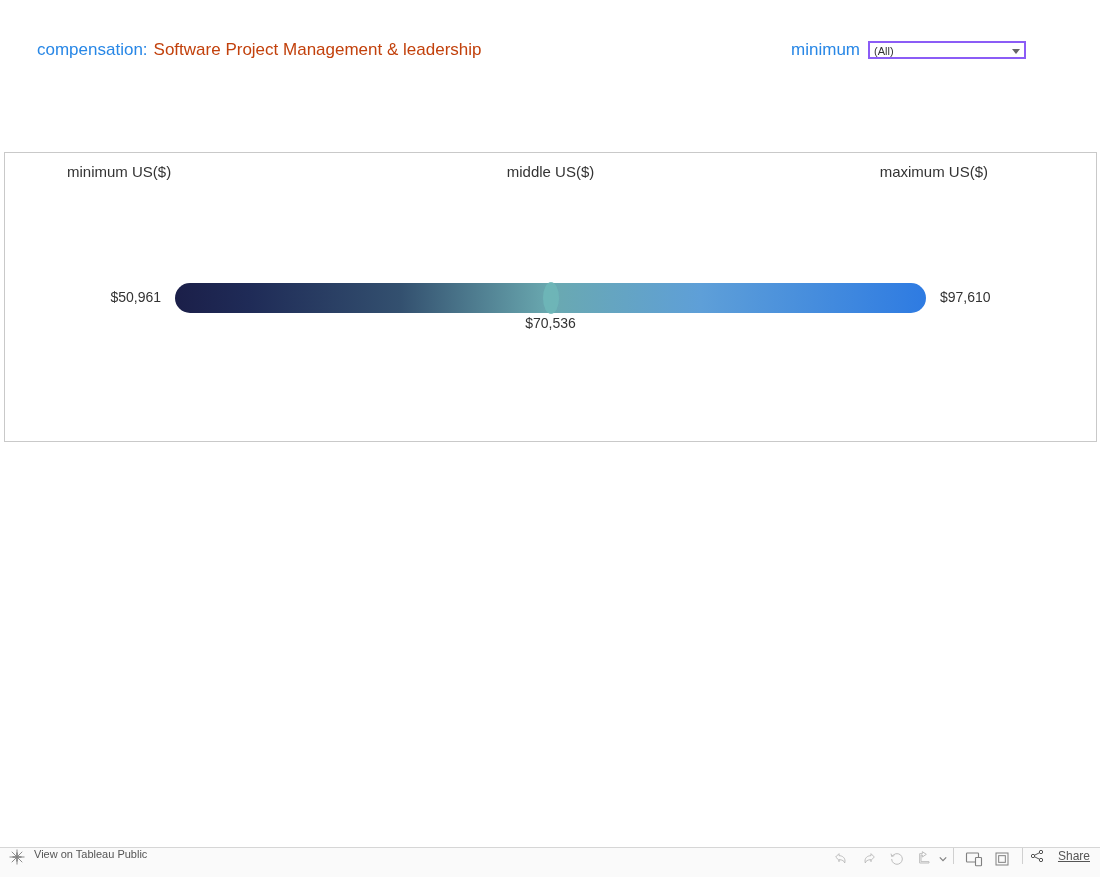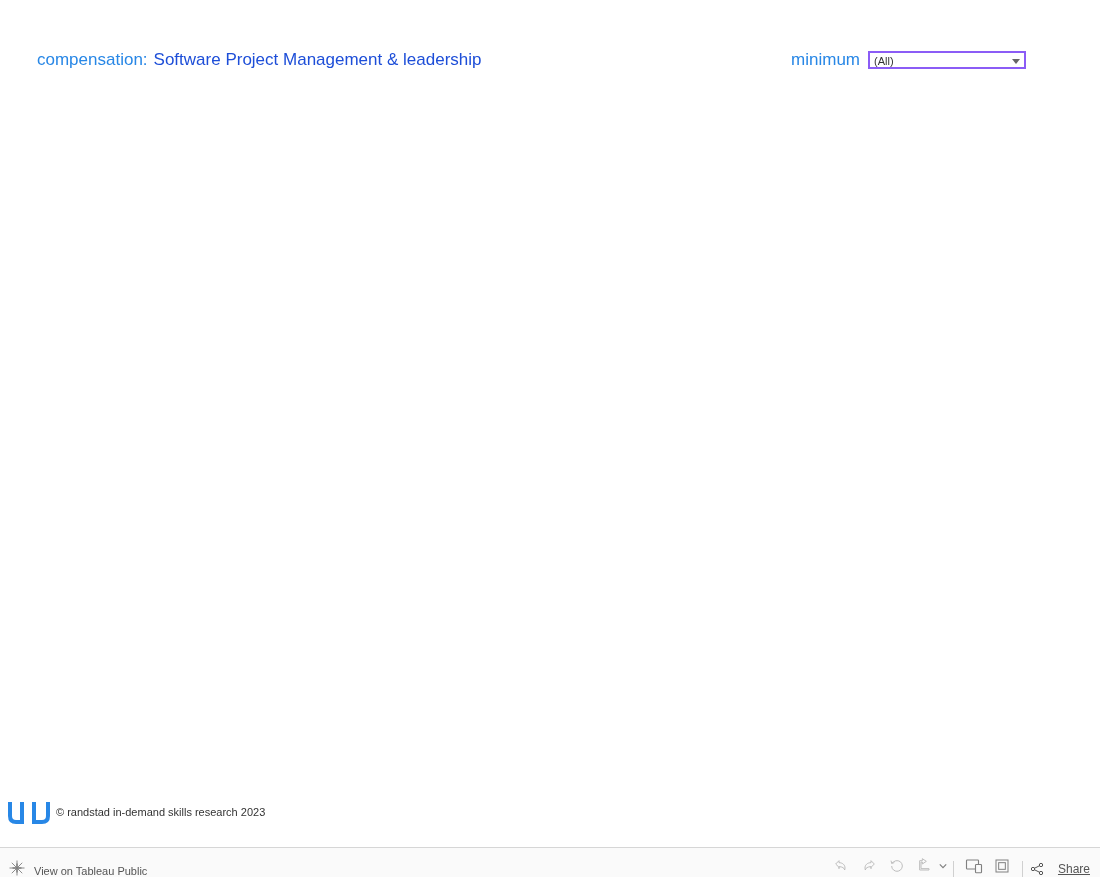--- a/index.html
+++ b/index.html
@@ -7,26 +7,26 @@
   .page { position: relative; width: 1100px; height: 877px; }
 
   
   .header-row {
     position: absolute;
     top: 40px;
     left: 37px;
     right: 74px;
     height: 30px;
     display: flex;
-    align-items: flex-end;
+    align-items: flex-start;
     justify-content: space-between;
   }
   .title-group { display: flex; align-items: baseline; gap: 6px; font-size: 17px; }
   .title-prefix { color: #2887e6; }
-  .title-value { color: #1d4ed8; }
+  .title-value { color: #c2410c; }
   .filter-group { display: flex; align-items: center; gap: 8px; font-size: 17px; }
   .filter-label { color: #2887e6; }
   .filter-select {
     width: 158px; height: 18px;
     border: 2px solid #8b5cf6;
     background: #fff;
     font-size: 11px;
     padding: 0 14px 0 4px;
     line-height: 16px;
     position: relative;
@@ -98,22 +98,22 @@
   .randstad-logo { width: 42px; height: 24px; }
   .attrib-text { font-size: 11px; color: #333; }
 
   
   .toolbar {
     position: absolute;
     left: 0; right: 0; bottom: 0;
     height: 30px;
     border-top: 1px solid #d6d6d6;
     background: #fafafa;
-    display: flex; align-items: flex-end;
-    padding: 16px 10px 0 8px;
+    display: flex; align-items: flex-start;
+    padding: 0 10px 0 8px;
     font-size: 11px;
     color: #555;
   }
   .tableau-logo {
     width: 18px; height: 18px;
     margin-right: 8px;
     flex-shrink: 0;
   }
   .view-link { color: #555; cursor: pointer; }
   .tb-spacer { flex: 1; }
@@ -140,27 +140,34 @@
       <span class="title-value">Software Project Management &amp; leadership</span>
     </div>
     <div class="filter-group">
       <span class="filter-label">minimum</span>
       <div class="filter-select">
         <span>(All)</span>
       </div>
     </div>
   </div>
 
-
-  <div class="attrib">
-    <svg class="randstad-logo" viewBox="0 0 42 24">
-      <path d="M2 2 V16 Q2 22 8 22 H14 V2 M26 2 V22 H34 Q40 22 40 16 V2" fill="none" stroke="#2887e6" stroke-width="4" stroke-linecap="butt"></path>
-    </svg>
-    <span class="attrib-text">© randstad in-demand skills research 2023</span>
+  <div class="chart-box">
+    <div class="col-header ch-min">minimum US($)</div>
+    <div class="col-header ch-mid">middle US($)</div>
+    <div class="col-header ch-max">maximum US($)</div>
+
+    <div class="bar-wrap">
+      <div class="bar"></div>
+      <div class="mid-dot"></div>
+      <div class="val-min">$50,961</div>
+      <div class="val-max">$97,610</div>
+      <div class="val-mid">$70,536</div>
+    </div>
   </div>
+
 
   <div class="toolbar">
     <svg class="tableau-logo" viewBox="0 0 24 24">
       <g stroke="#808080" stroke-width="1.2" fill="none">
         <line x1="12" y1="2" x2="12" y2="22"></line>
         <line x1="2" y1="12" x2="22" y2="12"></line>
         <line x1="5" y1="5" x2="19" y2="19"></line>
         <line x1="19" y1="5" x2="5" y2="19"></line>
         <line x1="12" y1="6" x2="12" y2="18" stroke-width="2"></line>
         <line x1="6" y1="12" x2="18" y2="12" stroke-width="2"></line>

